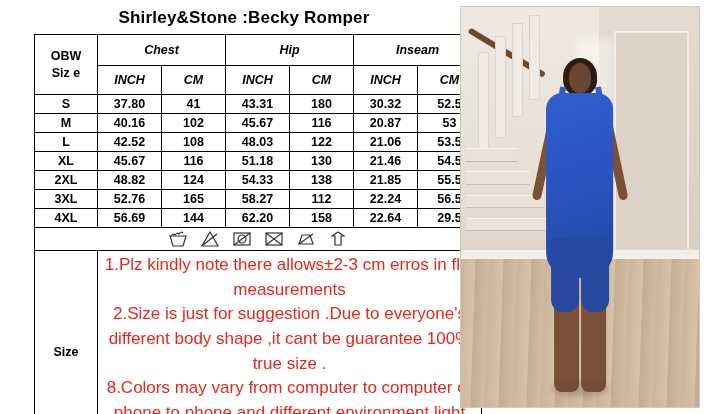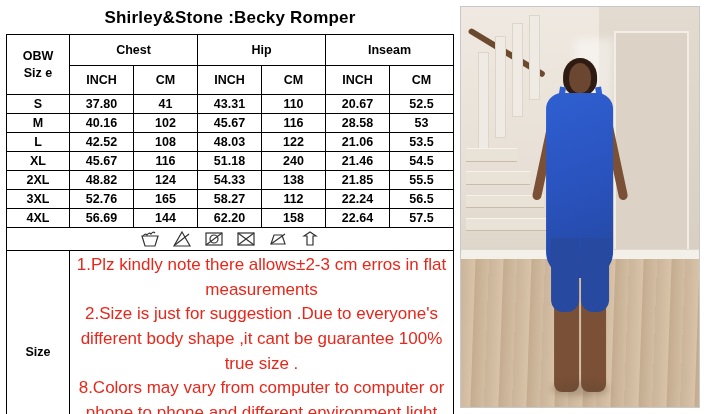--- a/index.html
+++ b/index.html
@@ -18,20 +18,21 @@
     width: 720px;
     height: 414px;
     display: flex;
     background: #ffffff;
   }
   .left-panel {
     width: 460px;
     height: 414px;
     position: relative;
     box-sizing: border-box;
+    padding-left: 28px;
   }
   .title {
     text-align: center;
     font-size: 17px;
     font-weight: bold;
     color: #000;
     padding: 8px 0 6px 0;
     letter-spacing: 0.2px;
   }
   table.size-table {
@@ -45,24 +46,26 @@
     text-align: center;
     font-size: 12.5px;
     color: #000;
     padding: 2px 0;
     font-weight: bold;
   }
   .hdr-group {
     font-size: 13.5px;
     font-weight: bold;
     height: 26px;
+    font-style: italic;
   }
   .hdr-unit {
     height: 24px;
     font-size: 13px;
+    font-style: italic;
   }
   .unit-inch { color: #c0392b; }
   .unit-cm { color: #000; }
   .sz-label {
     font-size: 12.5px;
     font-weight: bold;
   }
   .val-inch {
     color: #c0392b;
     font-weight: bold;
@@ -243,48 +246,48 @@
           <td class="hdr-unit unit-cm">CM</td>
           <td class="hdr-unit unit-inch">INCH</td>
           <td class="hdr-unit unit-cm">CM</td>
         </tr>
 
         <tr>
           <td class="sz-label">S</td>
           <td class="val-inch">37.80</td>
           <td class="val-cm">41</td>
           <td class="val-inch">43.31</td>
-          <td class="val-cm">110</td>
-          <td class="val-inch">20.67</td>
+          <td class="val-cm">180</td>
+          <td class="val-inch">30.32</td>
           <td class="val-cm">52.5</td>
         </tr>
         <tr>
           <td class="sz-label">M</td>
           <td class="val-inch">40.16</td>
           <td class="val-cm">102</td>
           <td class="val-inch">45.67</td>
           <td class="val-cm">116</td>
-          <td class="val-inch">28.58</td>
+          <td class="val-inch">20.87</td>
           <td class="val-cm">53</td>
         </tr>
         <tr>
           <td class="sz-label">L</td>
           <td class="val-inch">42.52</td>
           <td class="val-cm">108</td>
           <td class="val-inch">48.03</td>
           <td class="val-cm">122</td>
           <td class="val-inch">21.06</td>
           <td class="val-cm">53.5</td>
         </tr>
         <tr>
           <td class="sz-label">XL</td>
           <td class="val-inch">45.67</td>
           <td class="val-cm">116</td>
           <td class="val-inch">51.18</td>
-          <td class="val-cm">240</td>
+          <td class="val-cm">130</td>
           <td class="val-inch">21.46</td>
           <td class="val-cm">54.5</td>
         </tr>
         <tr>
           <td class="sz-label">2XL</td>
           <td class="val-inch">48.82</td>
           <td class="val-cm">124</td>
           <td class="val-inch">54.33</td>
           <td class="val-cm">138</td>
           <td class="val-inch">21.85</td>
@@ -299,21 +302,21 @@
           <td class="val-inch">22.24</td>
           <td class="val-cm">56.5</td>
         </tr>
         <tr>
           <td class="sz-label">4XL</td>
           <td class="val-inch">56.69</td>
           <td class="val-cm">144</td>
           <td class="val-inch">62.20</td>
           <td class="val-cm">158</td>
           <td class="val-inch">22.64</td>
-          <td class="val-cm">57.5</td>
+          <td class="val-cm">29.5</td>
         </tr>
 
         <tr class="care-row">
           <td colspan="7">
             <div class="care-icons">
               <span>
                 <svg width="20" height="18" viewBox="0 0 20 18">
                   <path d="M2 6 L18 6 L15 16 L5 16 Z" fill="none" stroke="#333" stroke-width="1.2"></path>
                   <path d="M3 6 q2 -3 4 -1 q2 -3 4 -1 q2 -3 4 -1" fill="none" stroke="#333" stroke-width="1.2"></path>
                 </svg>

